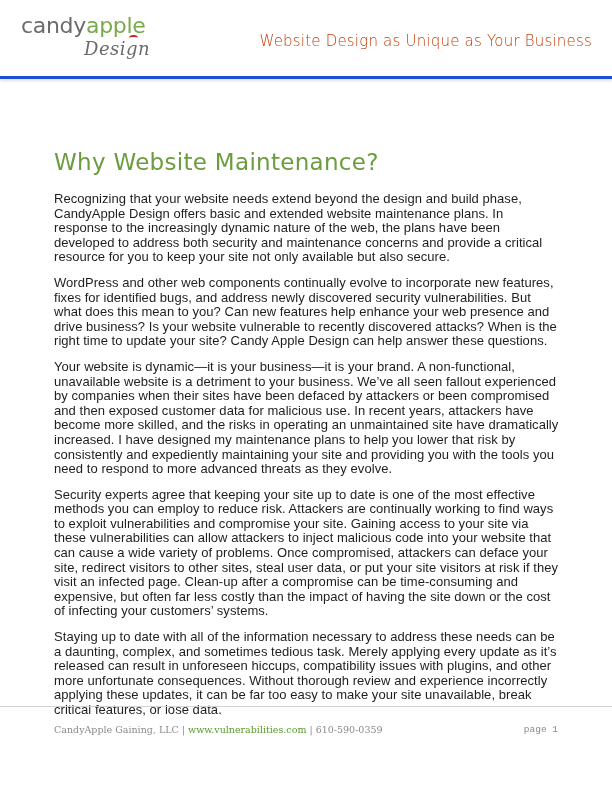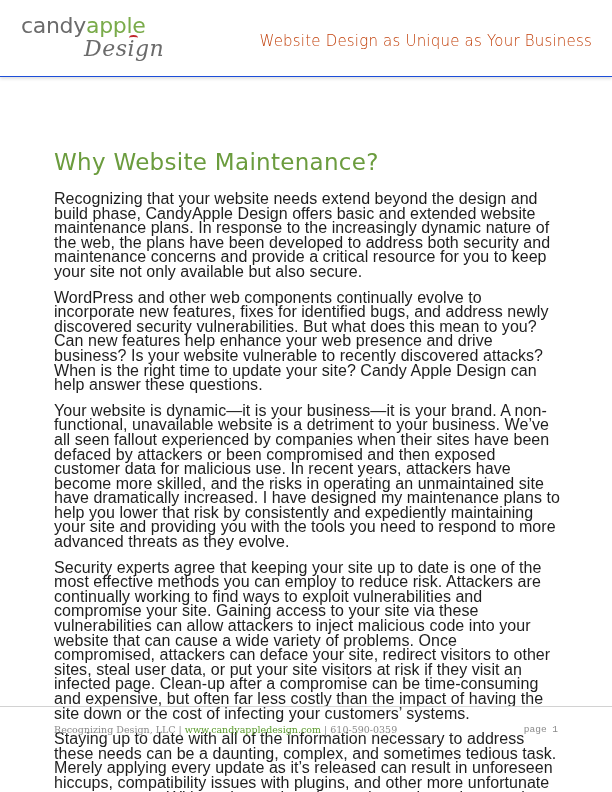--- a/index.html
+++ b/index.html
@@ -4,54 +4,54 @@
 <style>
   html, body { margin: 0; padding: 0; }
   body {
     width: 612px; height: 792px; position: relative; overflow: hidden;
     background: #ffffff;
     font-family: "DejaVu Sans", sans-serif;
   }
   .header {
     position: absolute; left: 0; top: 0; width: 612px; height: 76px;
     background: #ffffff;
-    border-bottom: 1px solid #1d4ed8;
+    border-bottom: 3px solid #1d4ed8;
     box-shadow: 0 2px 3px rgba(0,0,0,0.12);
   }
   .logo { position: absolute; left: 21px; top: 14px; width: 140px; height: 52px; }
   .logo-top {
     position: absolute; left: 0; top: 0;
     font-family: "DejaVu Sans", sans-serif; font-size: 22px; letter-spacing: -0.3px;
     line-height: 24px; white-space: nowrap;
   }
   .logo-candy { color: #6b6b6b; }
   .logo-apple { color: #7aab4a; }
   .logo-design {
     position: absolute; left: 63px; top: 21px;
-    font-family: "DejaVu Serif", serif; font-style: italic; font-size: 22px;
+    font-family: "DejaVu Serif", serif; font-style: italic; font-size: 18px;
     color: #6b6b6b; line-height: 28px; letter-spacing: 0.5px;
   }
   .logo-accent {
     position: absolute; left: 108px; top: 21px; width: 9px; height: 4px;
     border-top: 2px solid #c0272d; border-radius: 50% 50% 0 0;
   }
   .tagline {
     position: absolute; right: 20px; top: 32px;
     font-family: "DejaVu Sans", sans-serif; font-size: 15px; font-weight: 300;
     color: #c2410c; letter-spacing: 0.2px; white-space: nowrap;
   }
   .content { position: absolute; left: 54px; top: 150px; width: 506px; }
   .title {
     margin: 0 0 18px 0;
     font-family: "DejaVu Sans", sans-serif; font-size: 23px; font-weight: normal;
     color: #6b9c3e; letter-spacing: 0.3px; line-height: 24px;
   }
   .para {
     margin: 0 0 11px 0;
-    font-family: "Liberation Sans", sans-serif; font-size: 16px;
+    font-family: "Liberation Sans", sans-serif; font-size: 13px;
     line-height: 14.6px; color: #1e1e1e; letter-spacing: 0.05px;
   }
   .footer-line {
     position: absolute; left: 0; top: 706px; width: 612px; height: 0;
     border-top: 1px solid #d2d2d2;
   }
   .footer {
     position: absolute; left: 54px; top: 724px; width: 504px;
     font-family: "DejaVu Serif", serif; font-size: 9.5px; color: #8a8a8a;
     white-space: nowrap;
@@ -79,15 +79,15 @@
   <p class="para">Recognizing that your website needs extend beyond the design and build phase, CandyApple Design offers basic and extended website maintenance plans.  In response to the increasingly dynamic nature of the web, the plans have been developed to address both security and maintenance concerns and provide a critical resource for you to keep your site not only available but also secure.</p>
   <p class="para">WordPress and other web components continually evolve to incorporate new features, fixes for identified bugs, and address newly discovered security vulnerabilities.  But what does this mean to you?  Can new features help enhance your web presence and drive business?  Is your website vulnerable to recently discovered attacks?  When is the right time to update your site?  Candy Apple Design can help answer these questions.</p>
   <p class="para">Your website is dynamic—it is your business—it is your brand.  A non-functional, unavailable website is a detriment to your business.  We’ve all seen fallout experienced by companies when their sites have been defaced by attackers or been compromised and then exposed customer data for malicious use.  In recent years, attackers have become more skilled, and the risks in operating an unmaintained site have dramatically increased.  I have designed my maintenance plans to help you lower that risk by consistently and expediently maintaining your site and providing you with the tools you need to respond to more advanced threats as they evolve.</p>
   <p class="para">Security experts agree that keeping your site up to date is one of the most effective methods you can employ to reduce risk.  Attackers are continually working to find ways to exploit vulnerabilities and compromise your site.  Gaining access to your site via these vulnerabilities can allow attackers to inject malicious code into your website that can cause a wide variety of problems.  Once compromised, attackers can deface your site, redirect visitors to other sites, steal user data, or put your site visitors at risk if they visit an infected page.  Clean-up after a compromise can be time-consuming and expensive, but often far less costly than the impact of having the site down or the cost of infecting your customers’ systems.</p>
   <p class="para">Staying up to date with all of the information necessary to address these needs can be a daunting, complex, and sometimes tedious task.  Merely applying every update as it’s released can result in unforeseen hiccups, compatibility issues with plugins, and other more unfortunate consequences.  Without thorough review and experience incorrectly applying these updates, it can be far too easy to make your site unavailable, break critical features, or lose data.</p>
 </div>
 
 <div class="footer-line"></div>
 
 <div class="footer">
-  <span class="company">Recognizing Design, LLC</span><span class="sep"> | </span><a class="url">www.candyappledesign.com</a><span class="sep"> | </span><span class="phone">610-590-0359</span>
+  <span class="company">CandyApple Gaining, LLC</span><span class="sep"> | </span><a class="url">www.vulnerabilities.com</a><span class="sep"> | </span><span class="phone">610-590-0359</span>
   <span class="page">page 1</span>
 </div>
 
 </body></html>

